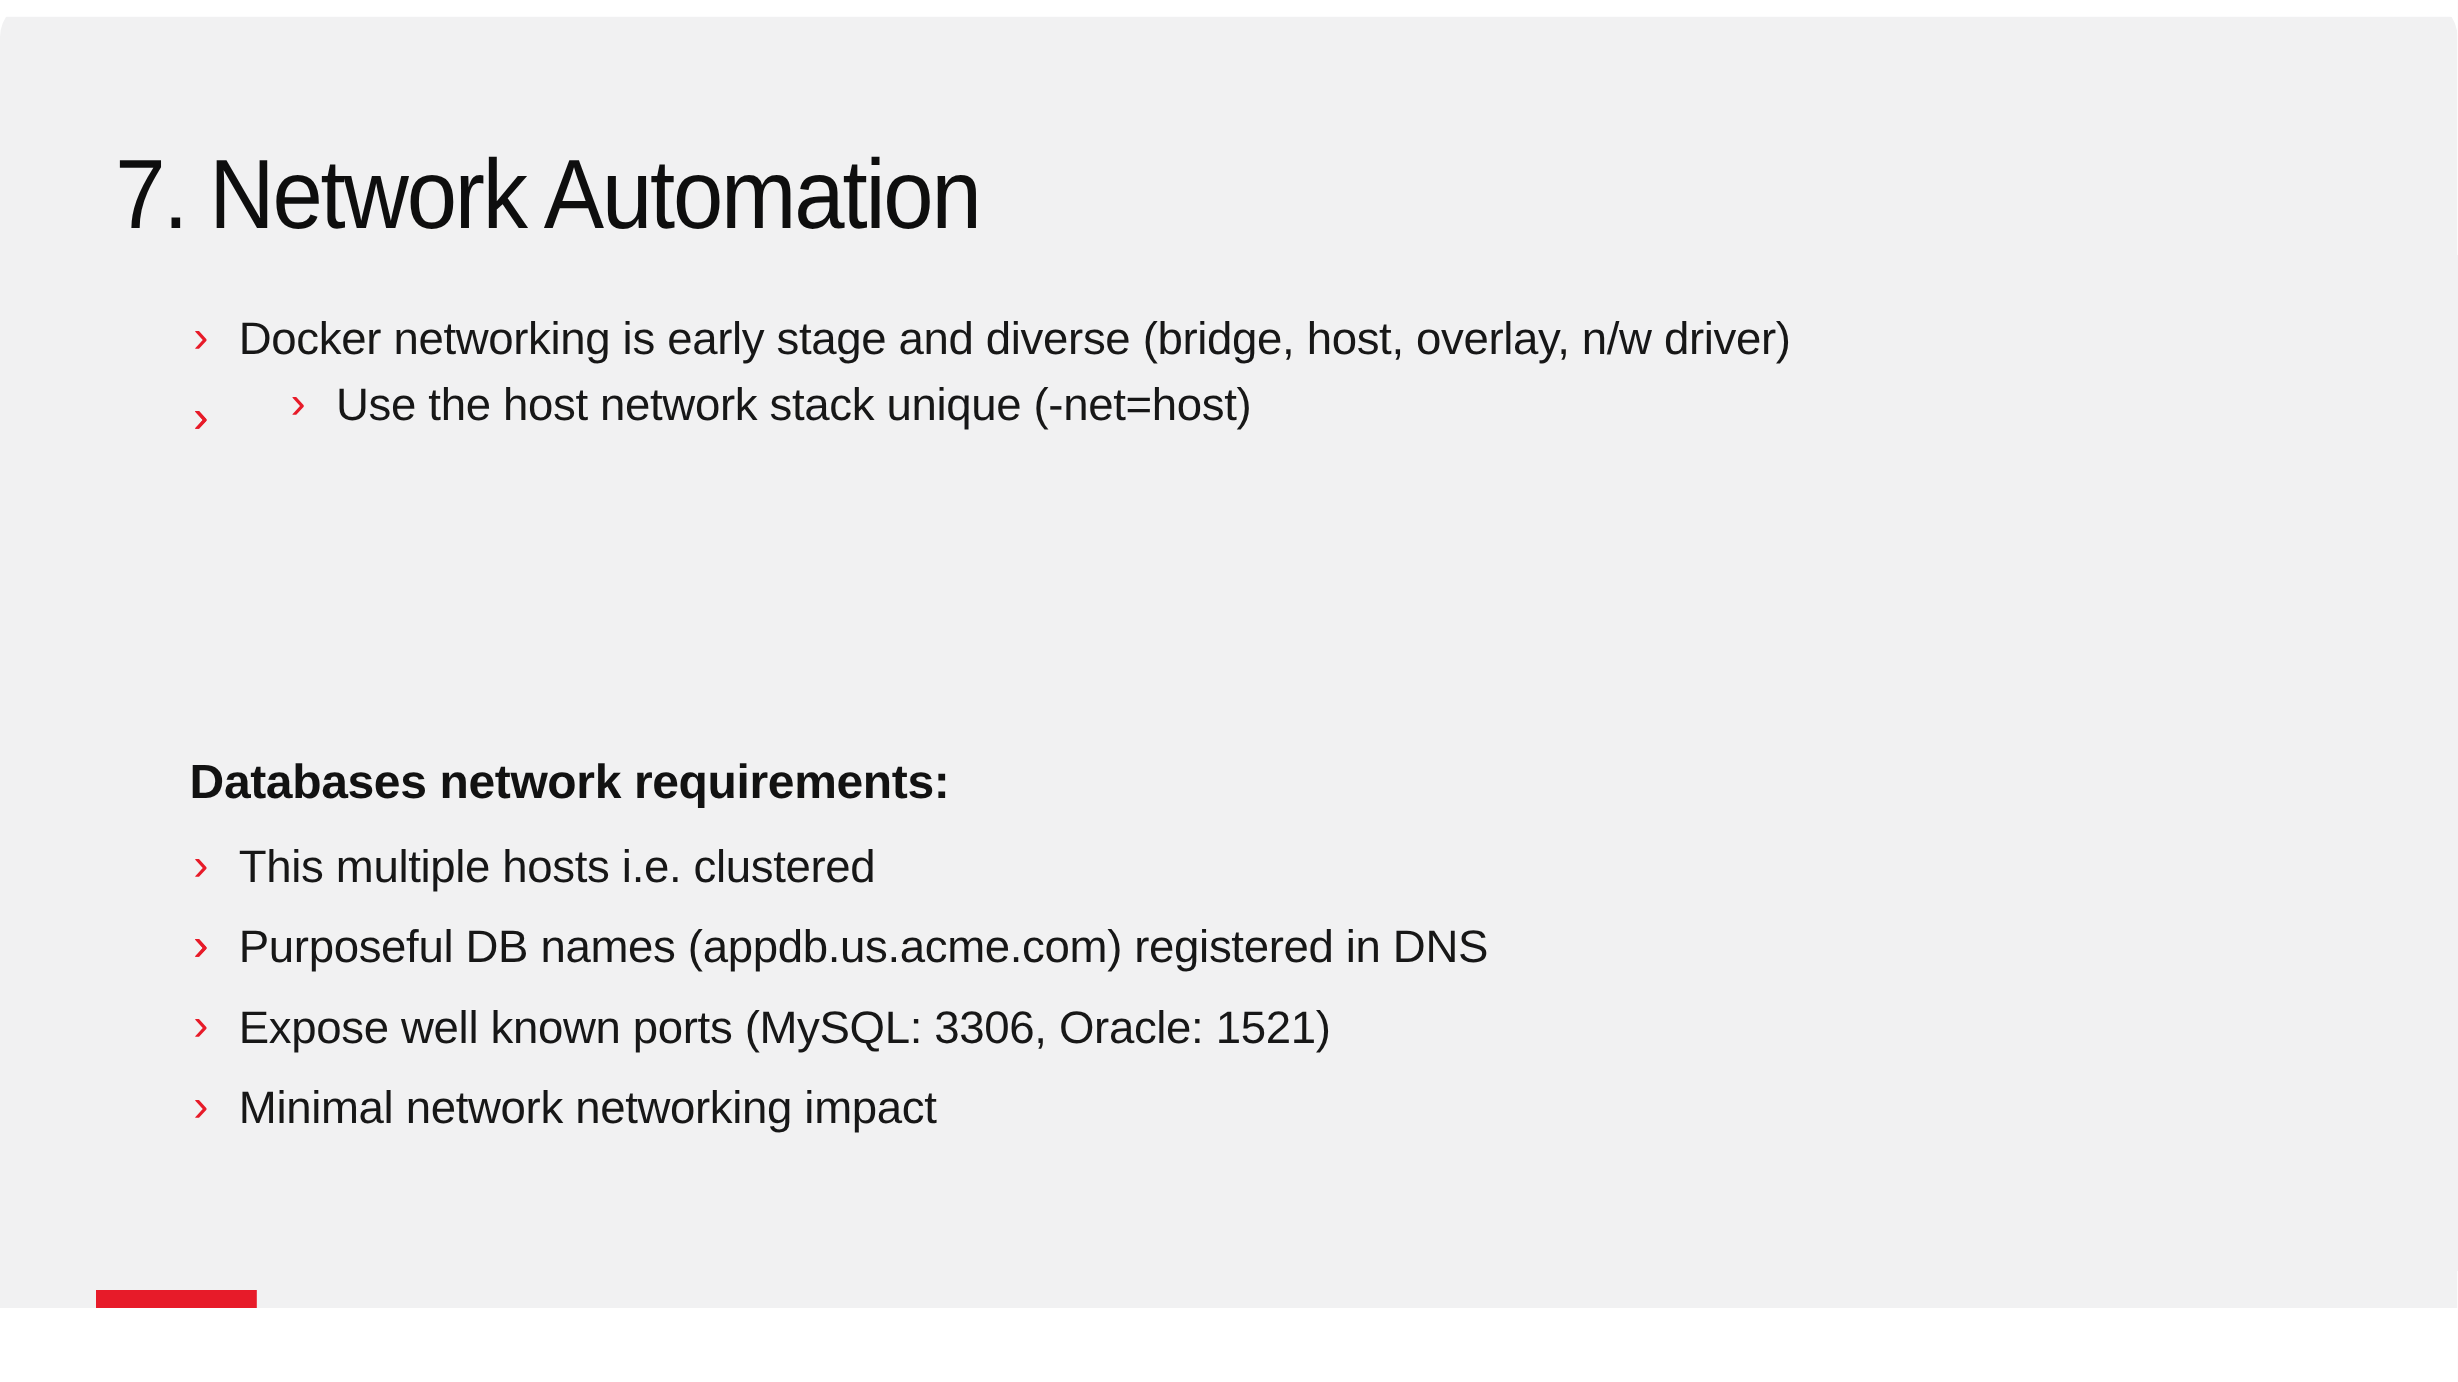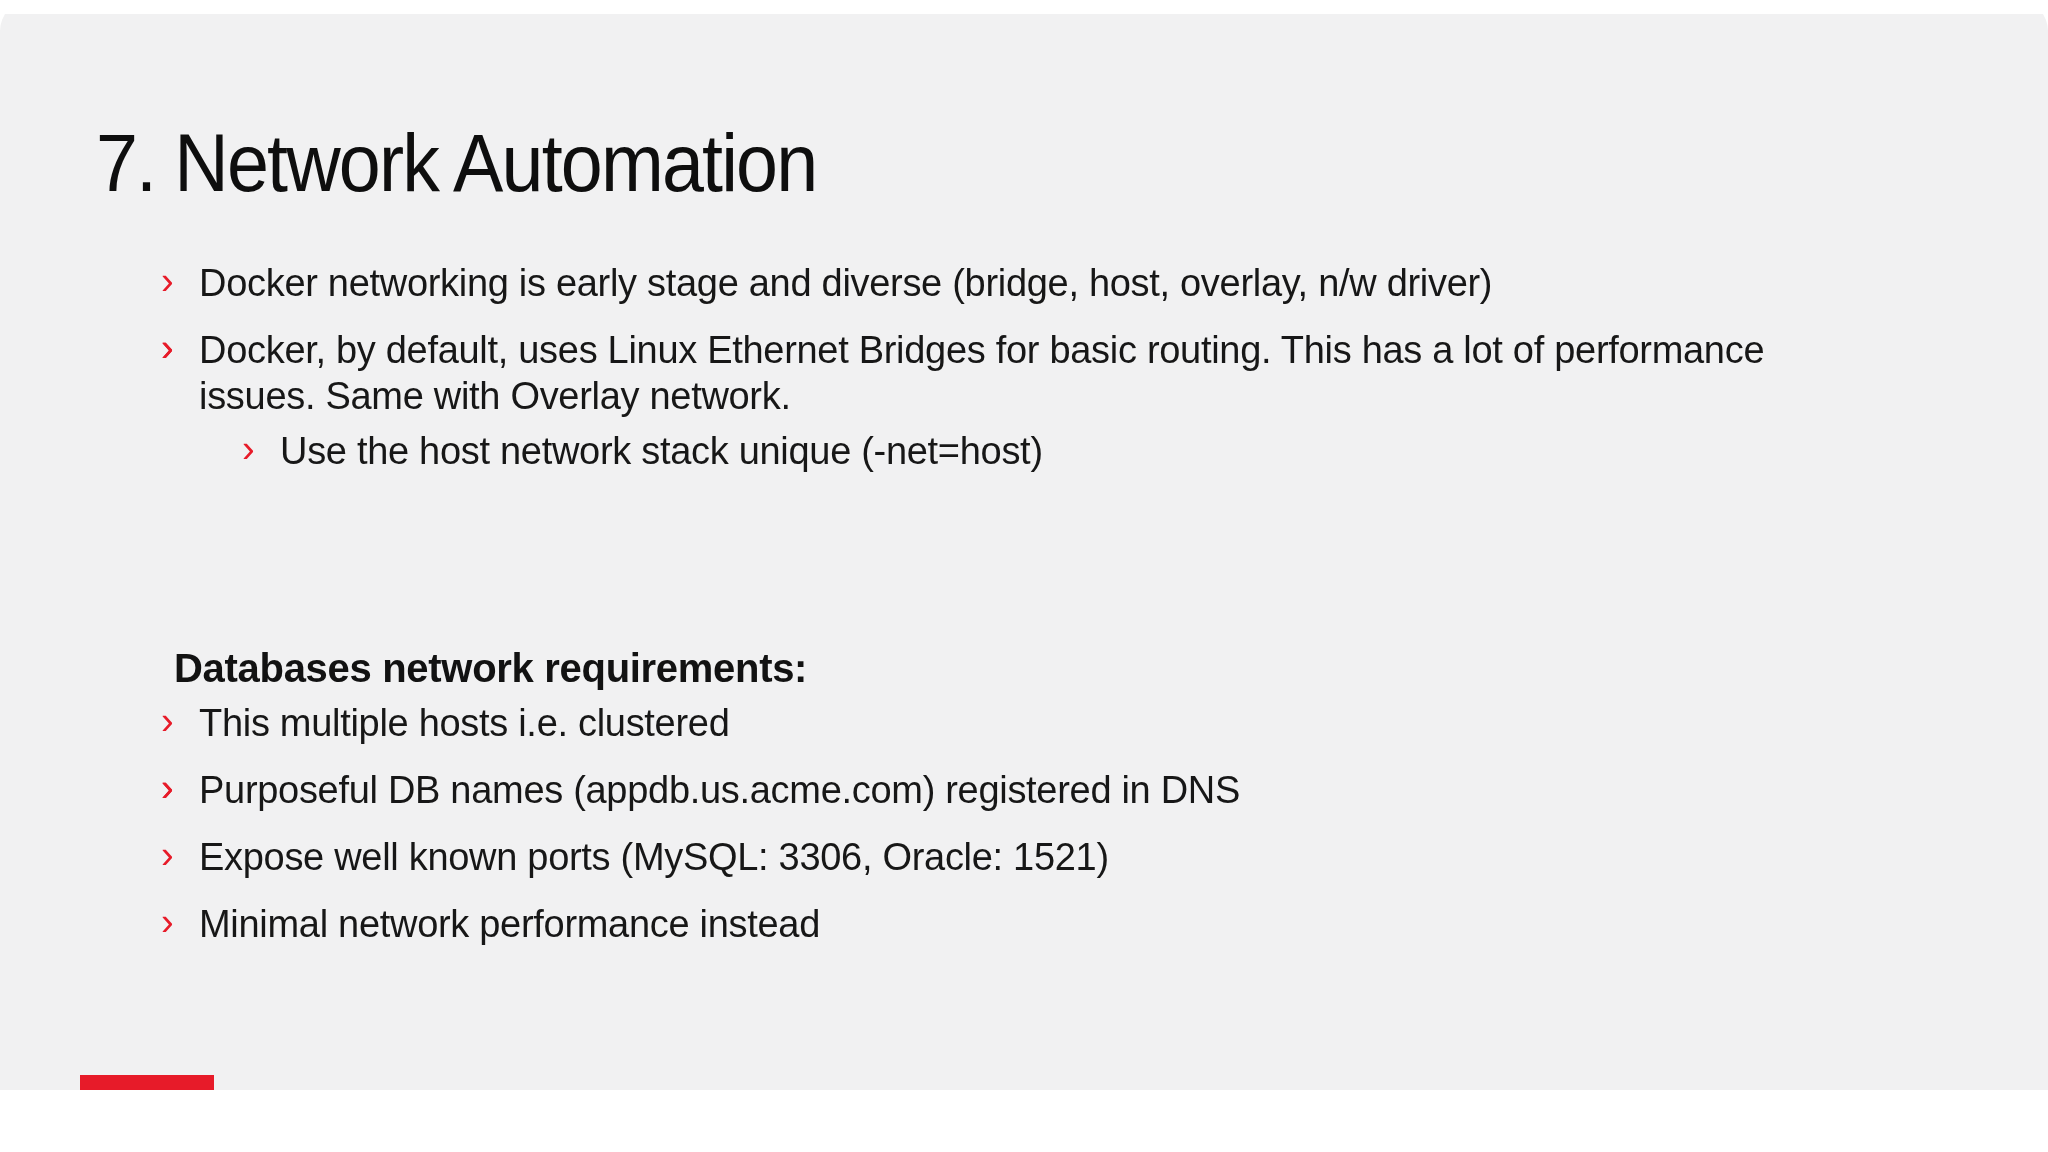--- a/index.html
+++ b/index.html
@@ -65,21 +65,21 @@
     left: 0;
     top: -2px;
     color: #e71b29;
     font-size: 38px;
     font-weight: 500;
   }
   .section-heading {
     position: absolute;
     left: 158px;
     top: 614px;
-    margin: 16px;
+    margin: 0;
     font-size: 40px;
     line-height: 48px;
     font-weight: 700;
     letter-spacing: -0.3px;
     color: #121212;
   }
   .red-bar {
     position: absolute;
     left: 80px;
     bottom: 0;
@@ -99,21 +99,20 @@
     <ul class="b-list list1">
       <li>
         <span class="chev">›</span>
         <span>Docker networking is early stage and diverse (bridge, host, overlay, n/w driver)</span>
       </li>
       <li>
         <span class="chev">›</span>
       </li>
       <li>
         <span class="chev">›</span>
-        <span>Docker, by default, uses Linux Ethernet Bridges for basic routing. This has a lot of performance issues. Same with Overlay network.</span>
       </li>
       <li class="lvl2">
         <span class="chev">›</span>
         <span>Use the host network stack unique (-net=host)</span>
       </li>
     </ul>
 
     <h2 class="section-heading">Databases network requirements:</h2>
 
     <ul class="b-list list2">
@@ -127,19 +126,19 @@
       <li>
         <span class="chev">›</span>
         <span>Purposeful DB names (appdb.us.acme.com) registered in DNS</span>
       </li>
       <li>
         <span class="chev">›</span>
         <span>Expose well known ports (MySQL: 3306, Oracle: 1521)</span>
       </li>
       <li>
         <span class="chev">›</span>
-        <span>Minimal network performance instead</span>
+        <span>Minimal network networking impact</span>
       </li>
     </ul>
 
     <div class="red-bar"></div>
   </div>
 </div>
 
 </body></html>

